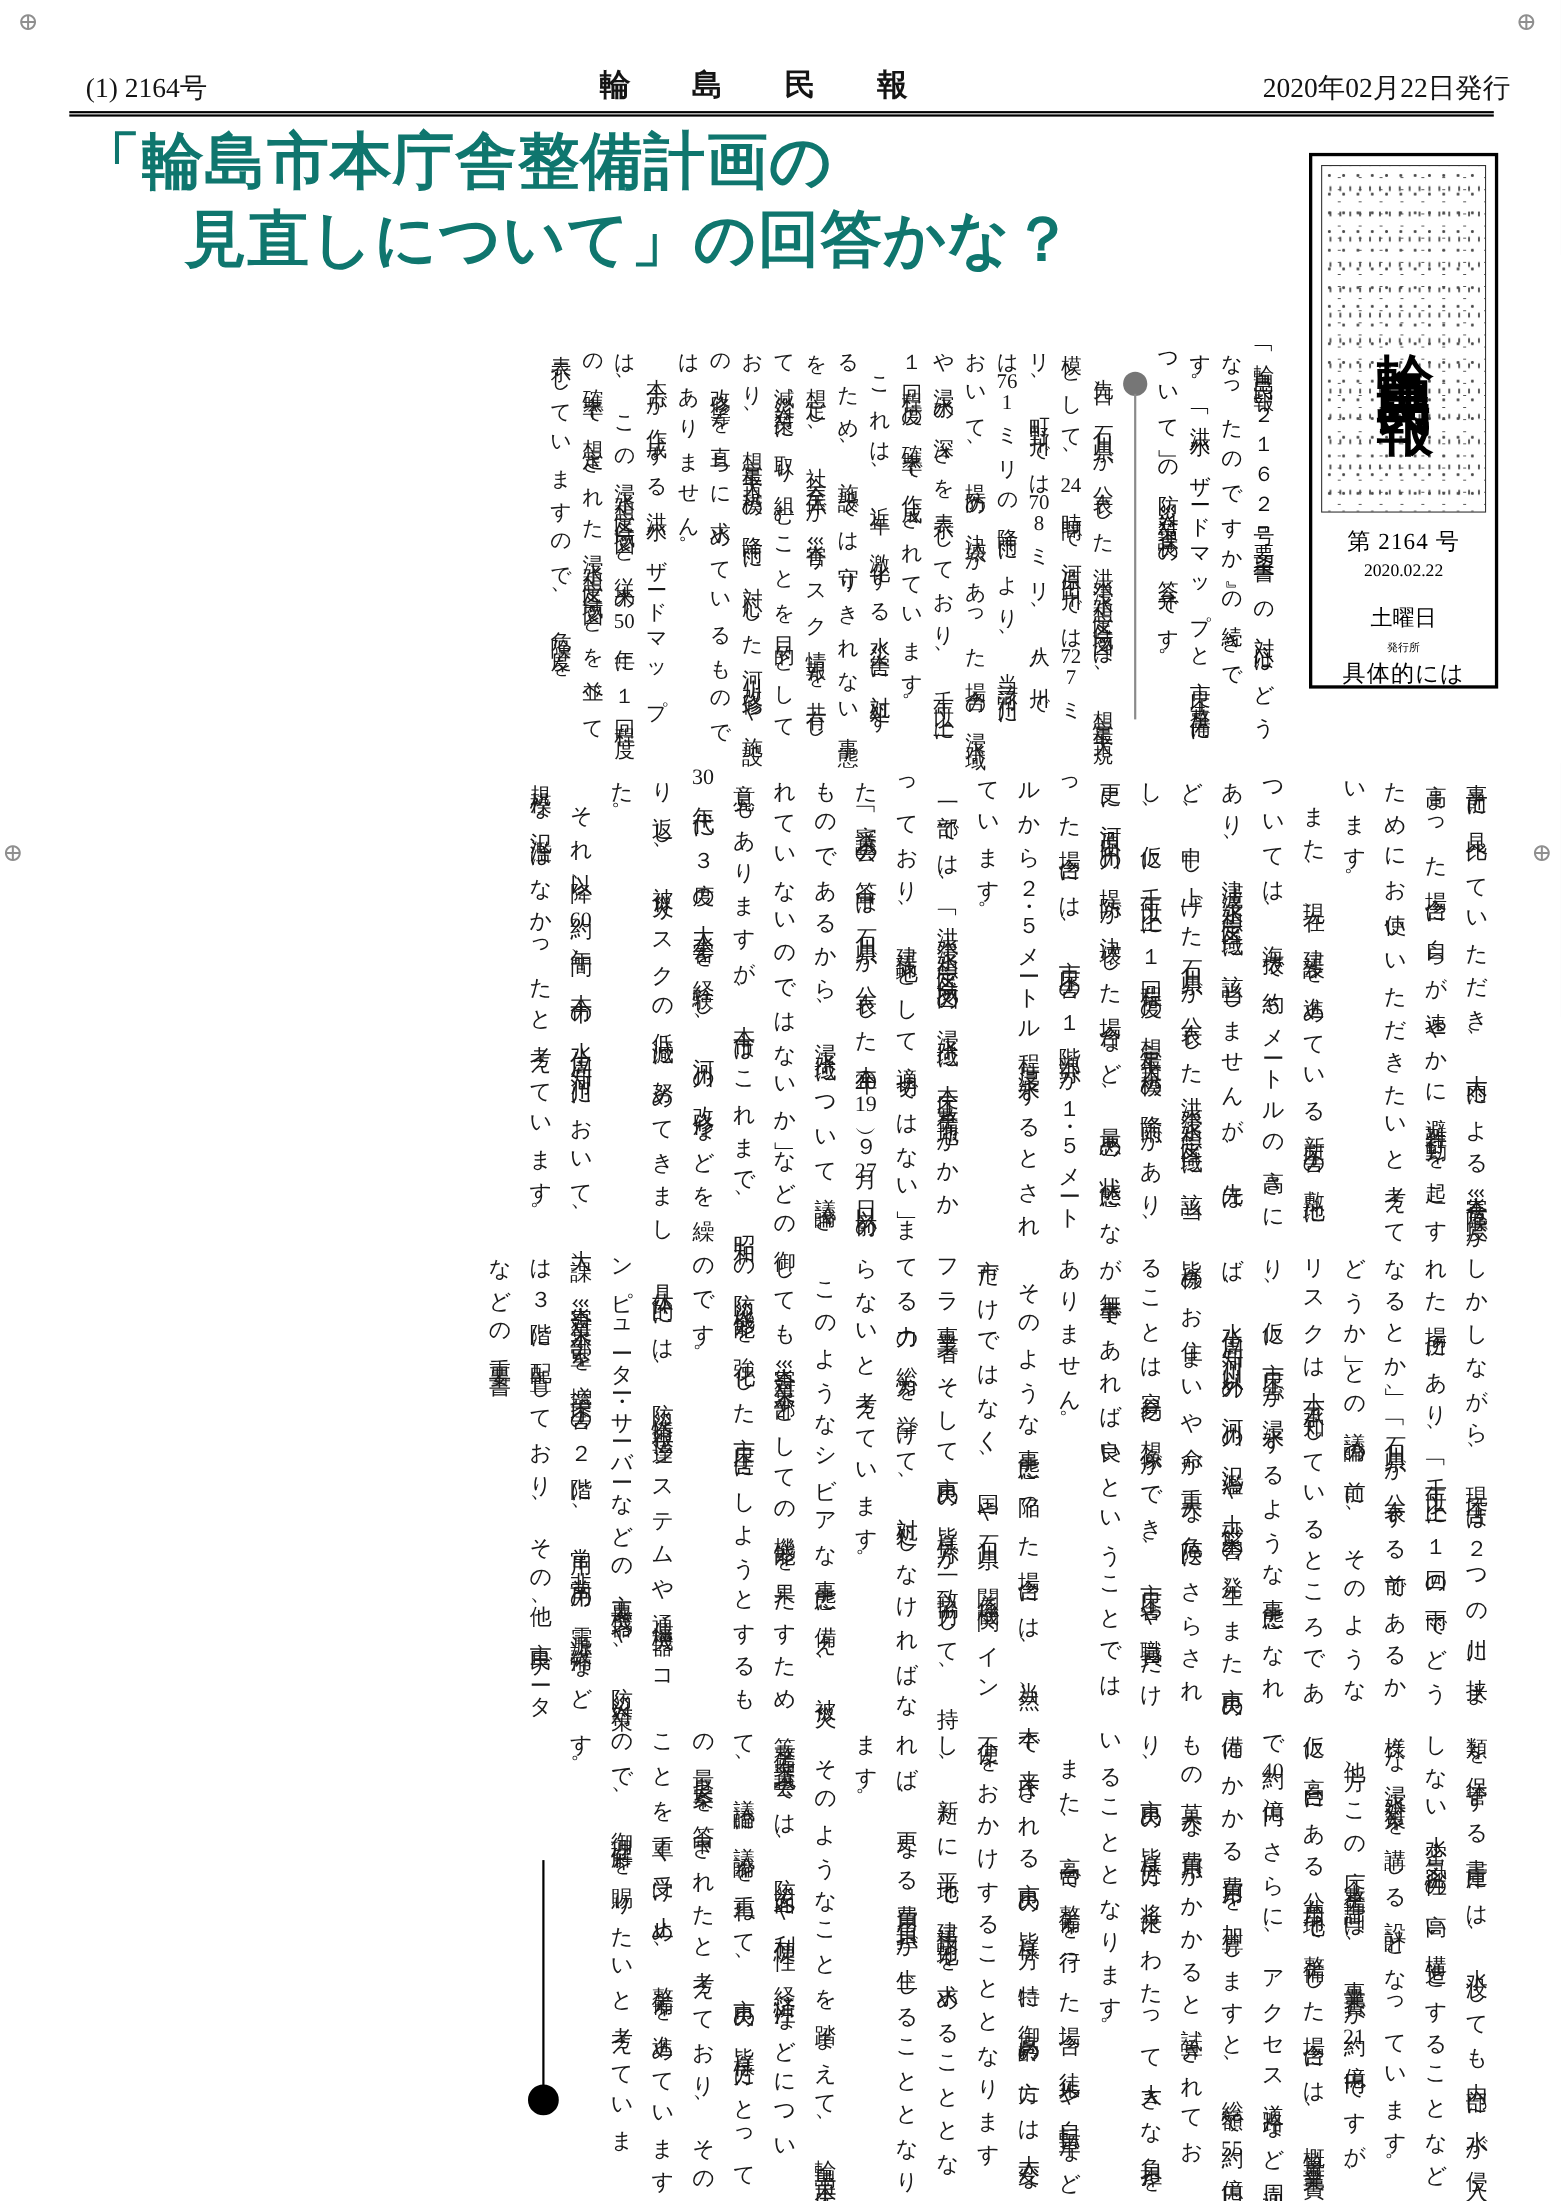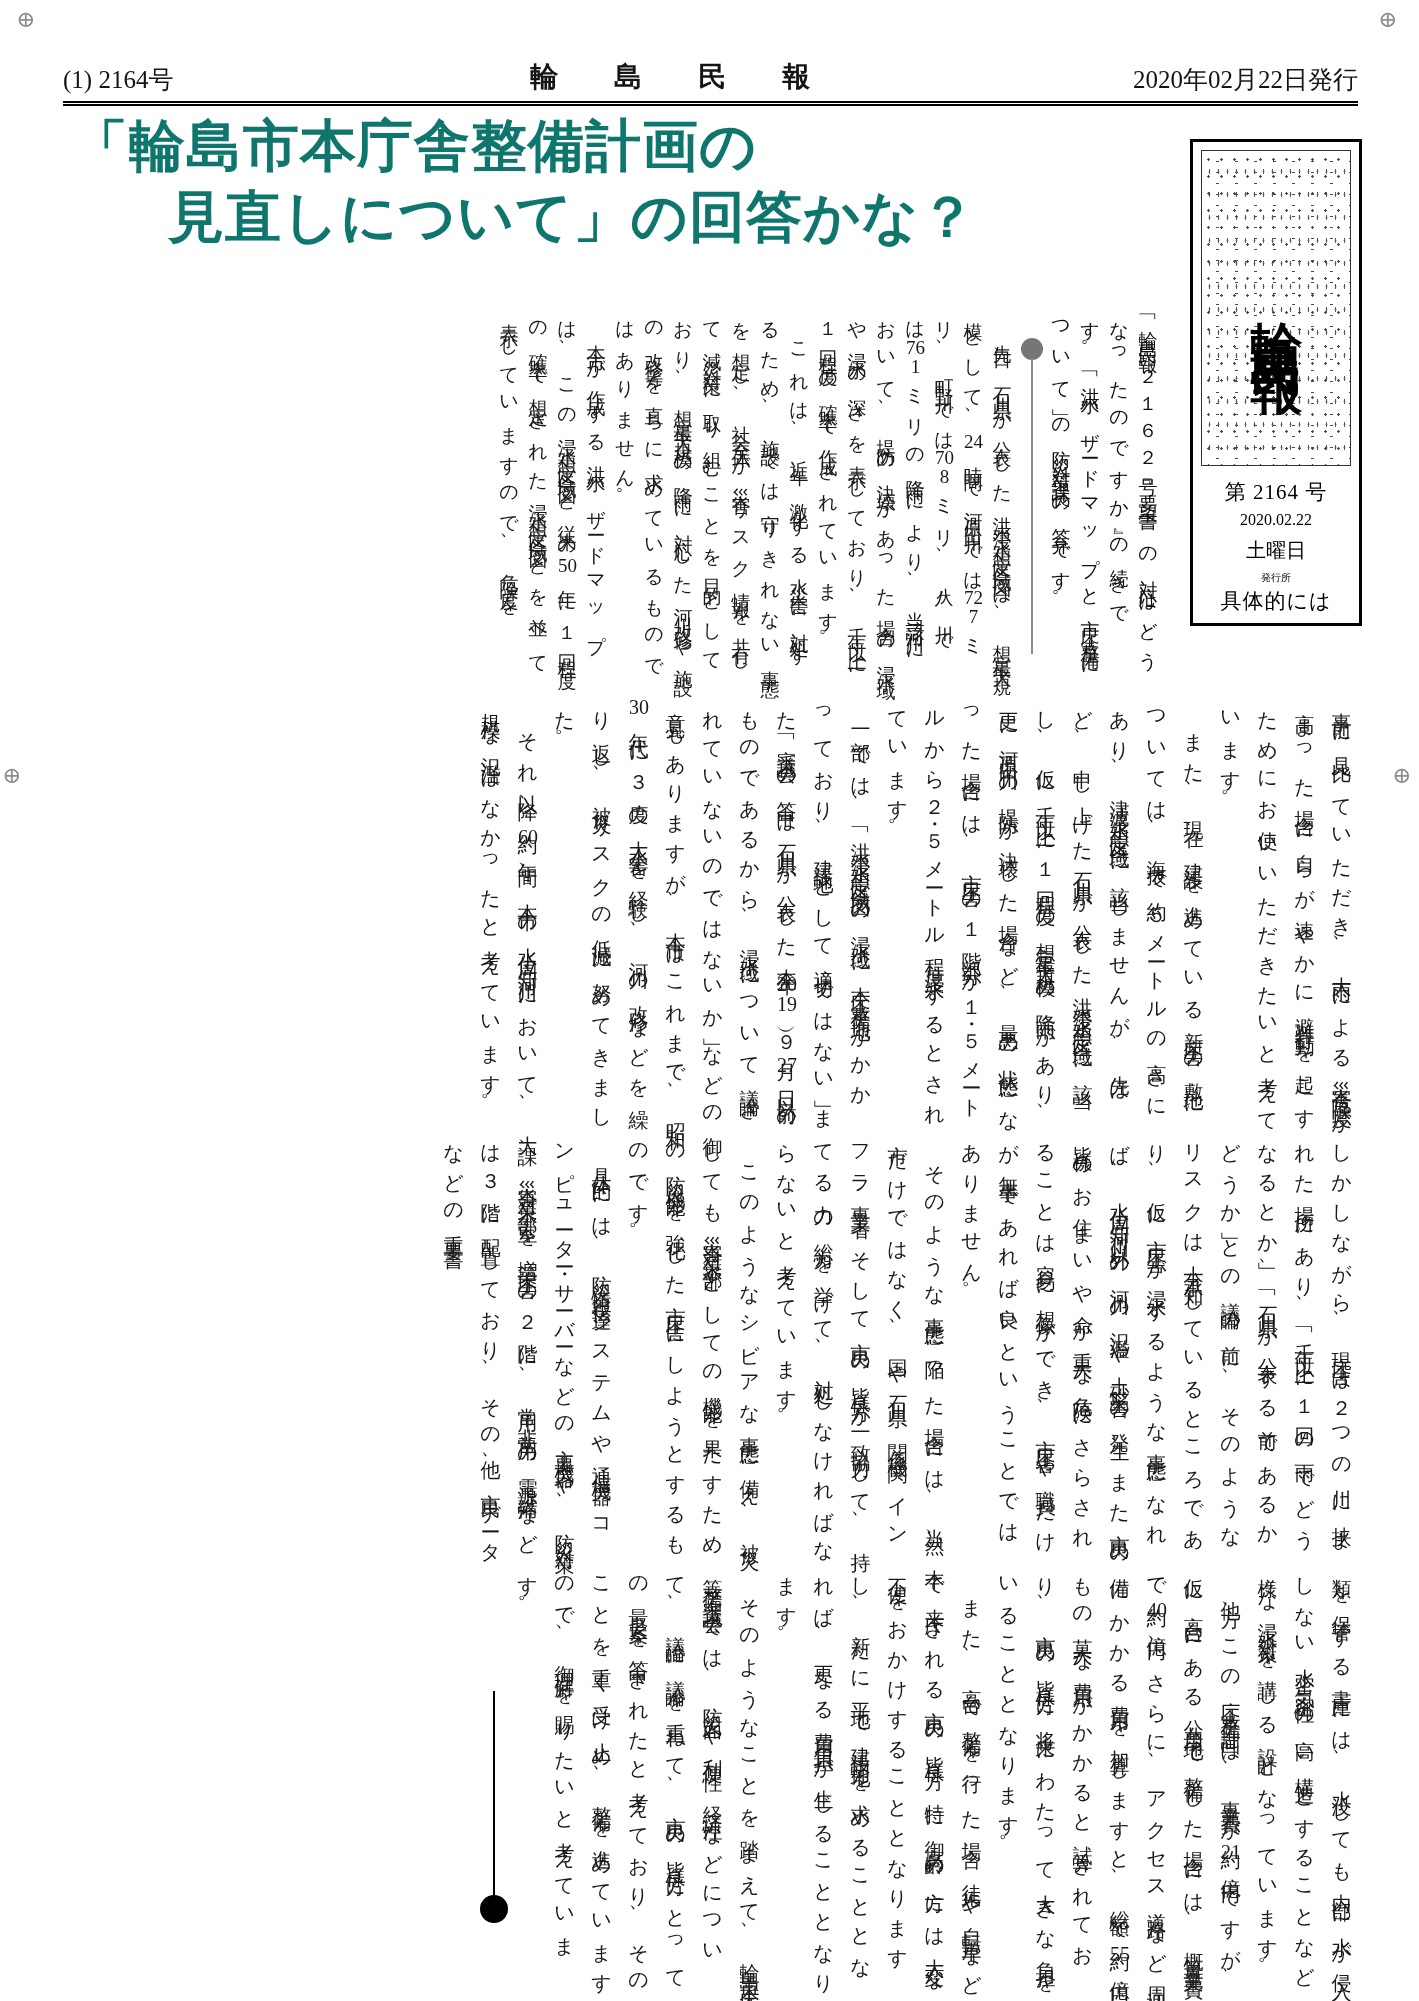--- a/index.html
+++ b/index.html
@@ -10,21 +10,21 @@
   }
   
   .regmark{position:absolute; color:#8f8f8f; font-size:23px; line-height:1;}
   .regmark.tl{left:16px; top:8px;}
   .regmark.tr{left:1378px; top:8px;}
   .regmark.ml{left:2px; top:764px;}
   .regmark.mr{left:1392px; top:764px;}
 
   
   .hdr{
-    position:absolute; left:63px; top:56px; width:1295px; height:40px;
+    position:absolute; left:78px; top:56px; width:1295px; height:40px;
     display:flex; justify-content:space-between; align-items:flex-end;
     font-size:25px;
   }
   .hdr .title{font-size:28px; font-weight:600; letter-spacing:14px;padding-left:48px;}
   .double-rule{
     position:absolute; left:63px; top:101px; width:1295px; height:5px;
     border-top:2px solid #000; border-bottom:2px solid #000; box-sizing:border-box;
   }
 
   
@@ -52,21 +52,21 @@
     background-position:0 0, 6px 5px, 3px 9px;
   }
   .masthead-title{
     writing-mode:vertical-rl; text-orientation:upright;
     font-size:52px; font-weight:700; letter-spacing:14px; line-height:1;
     color:#000;
   }
   .masthead-info{text-align:center; margin-top:12px; color:#000;}
   .mi-issue{font-size:21px; letter-spacing:1px;}
   .mi-date{font-size:16px; margin-top:5px;}
-  .mi-day{font-size:20px; margin-top:8px;}
+  .mi-day{font-size:20px; margin-top:19px;}
   .mi-publabel{font-size:10px; margin-top:7px;}
   .mi-publisher{font-size:21px; margin-top:2px; letter-spacing:1px;}
 
   
   .band{
     position:absolute; left:63px;
     writing-mode:vertical-rl; text-orientation:mixed;
     color:#1a1a1a; overflow:visible;
   }
   #band1{top:308px; height:368px; width:1100px; font-size:19px; line-height:29px; letter-spacing:8px;}

